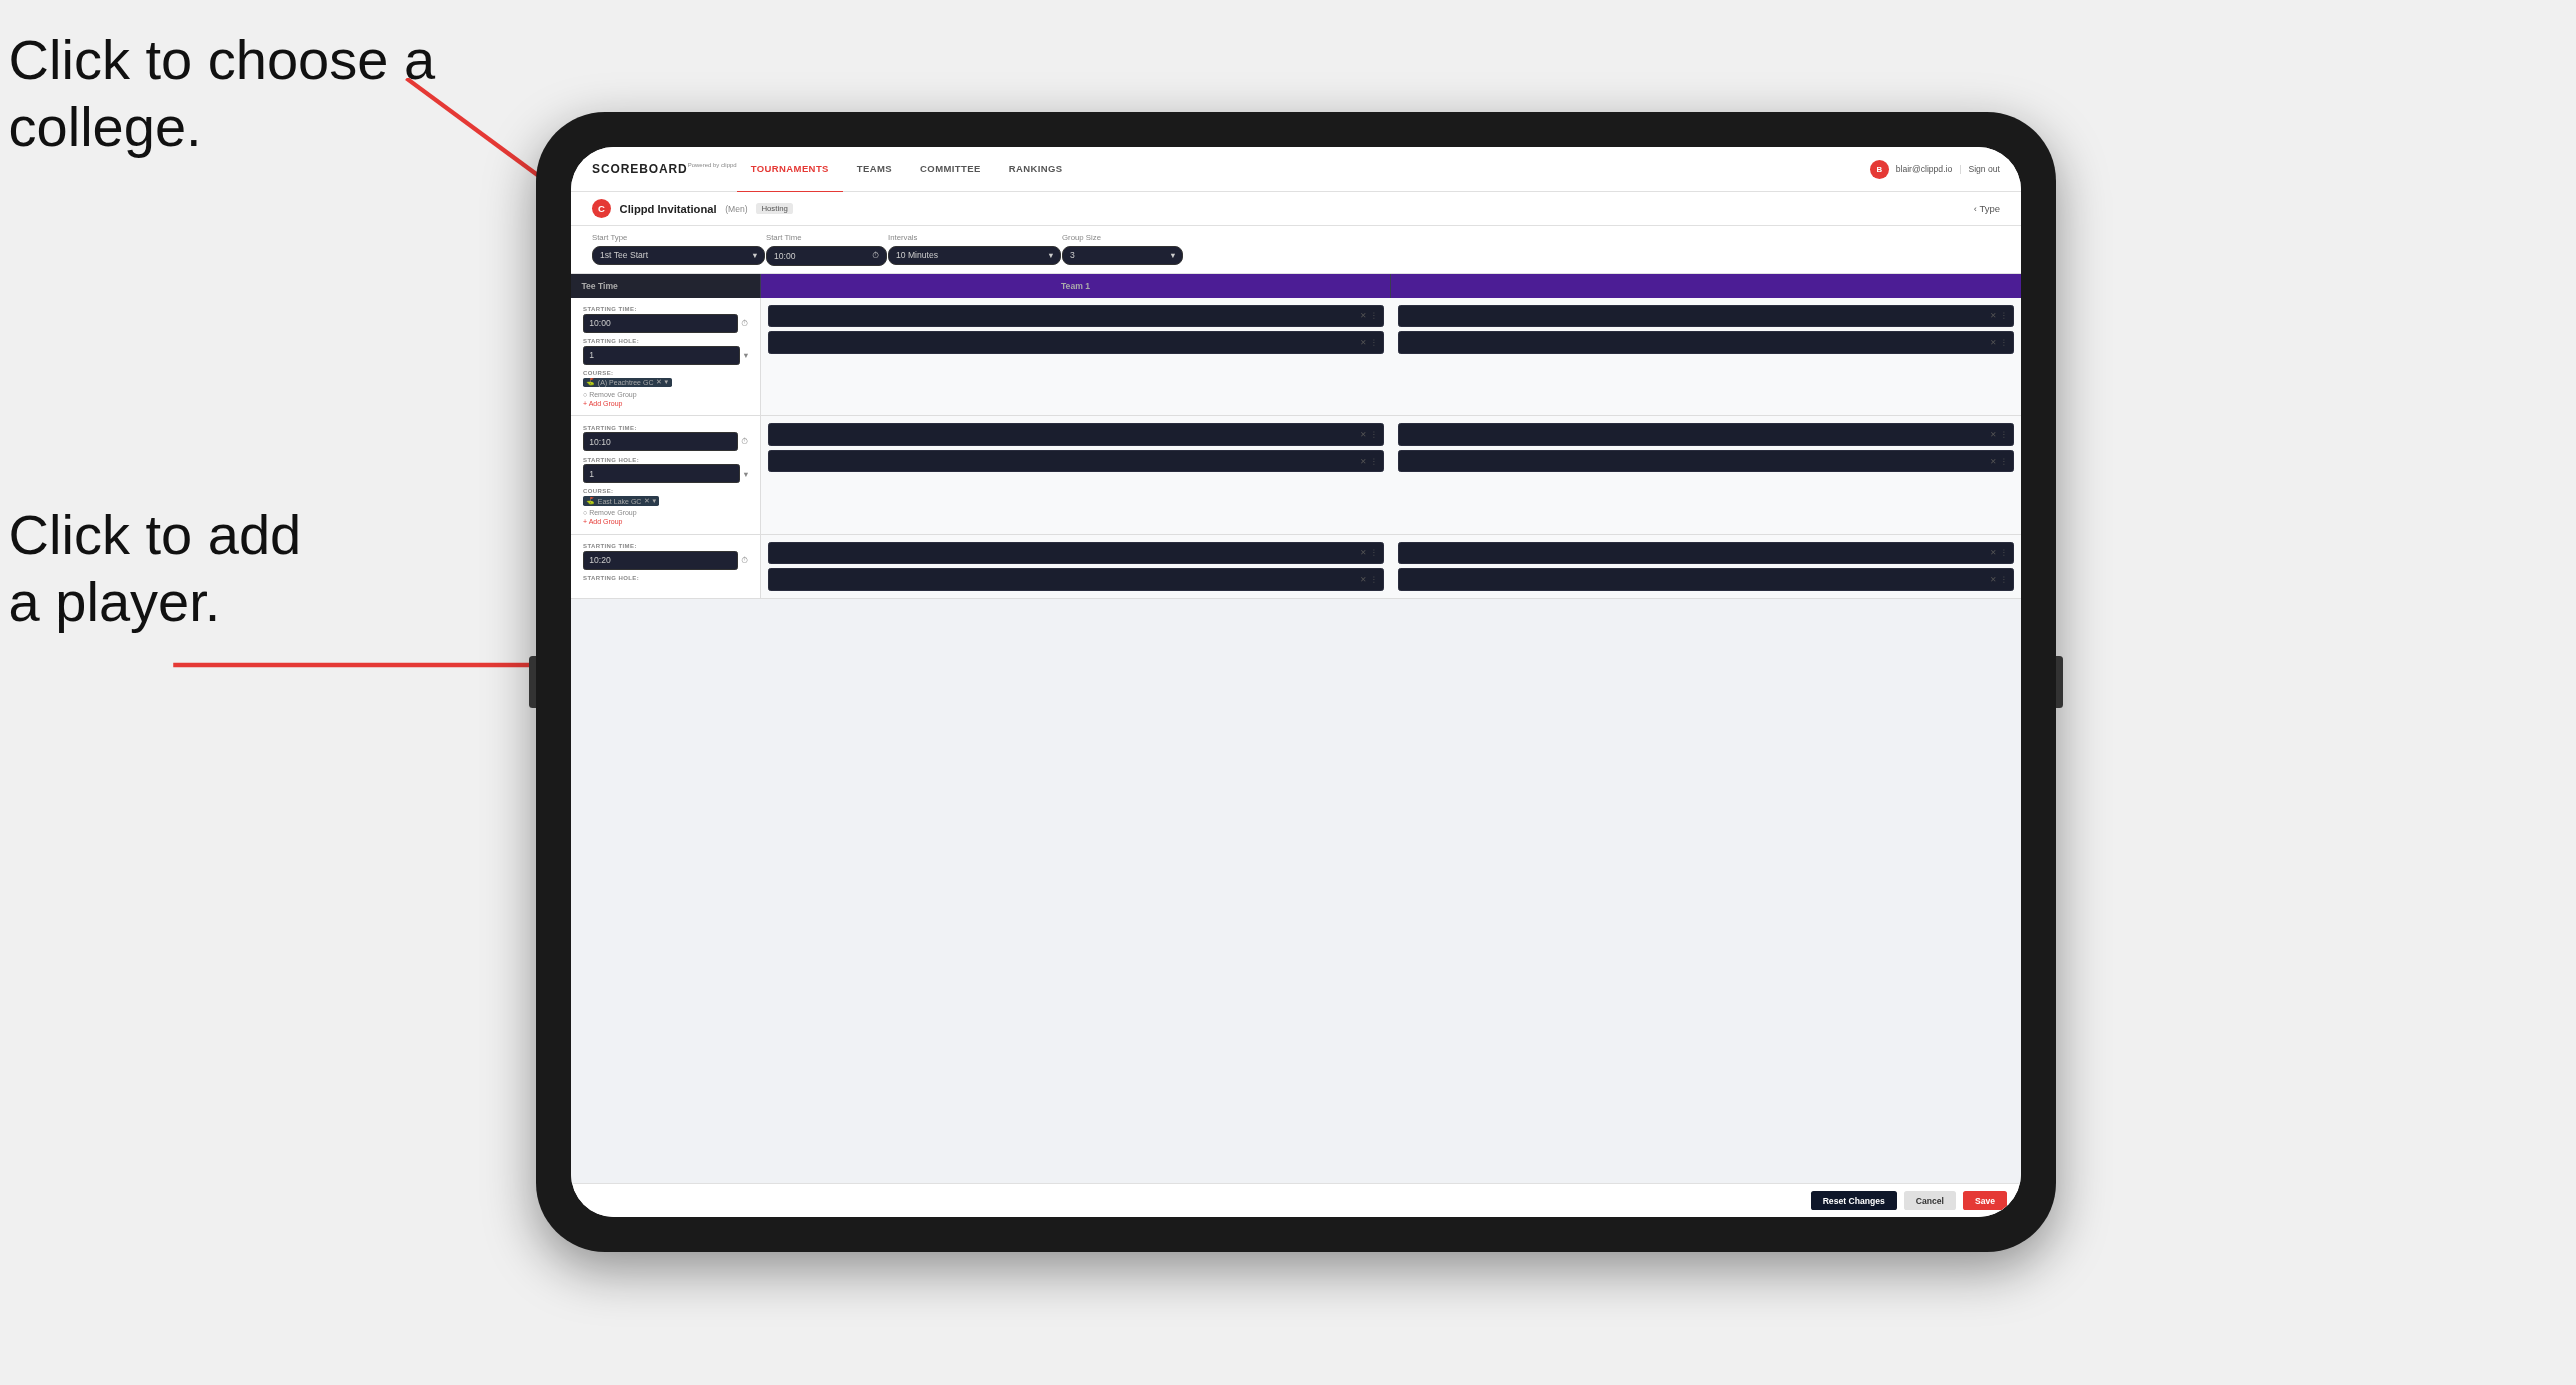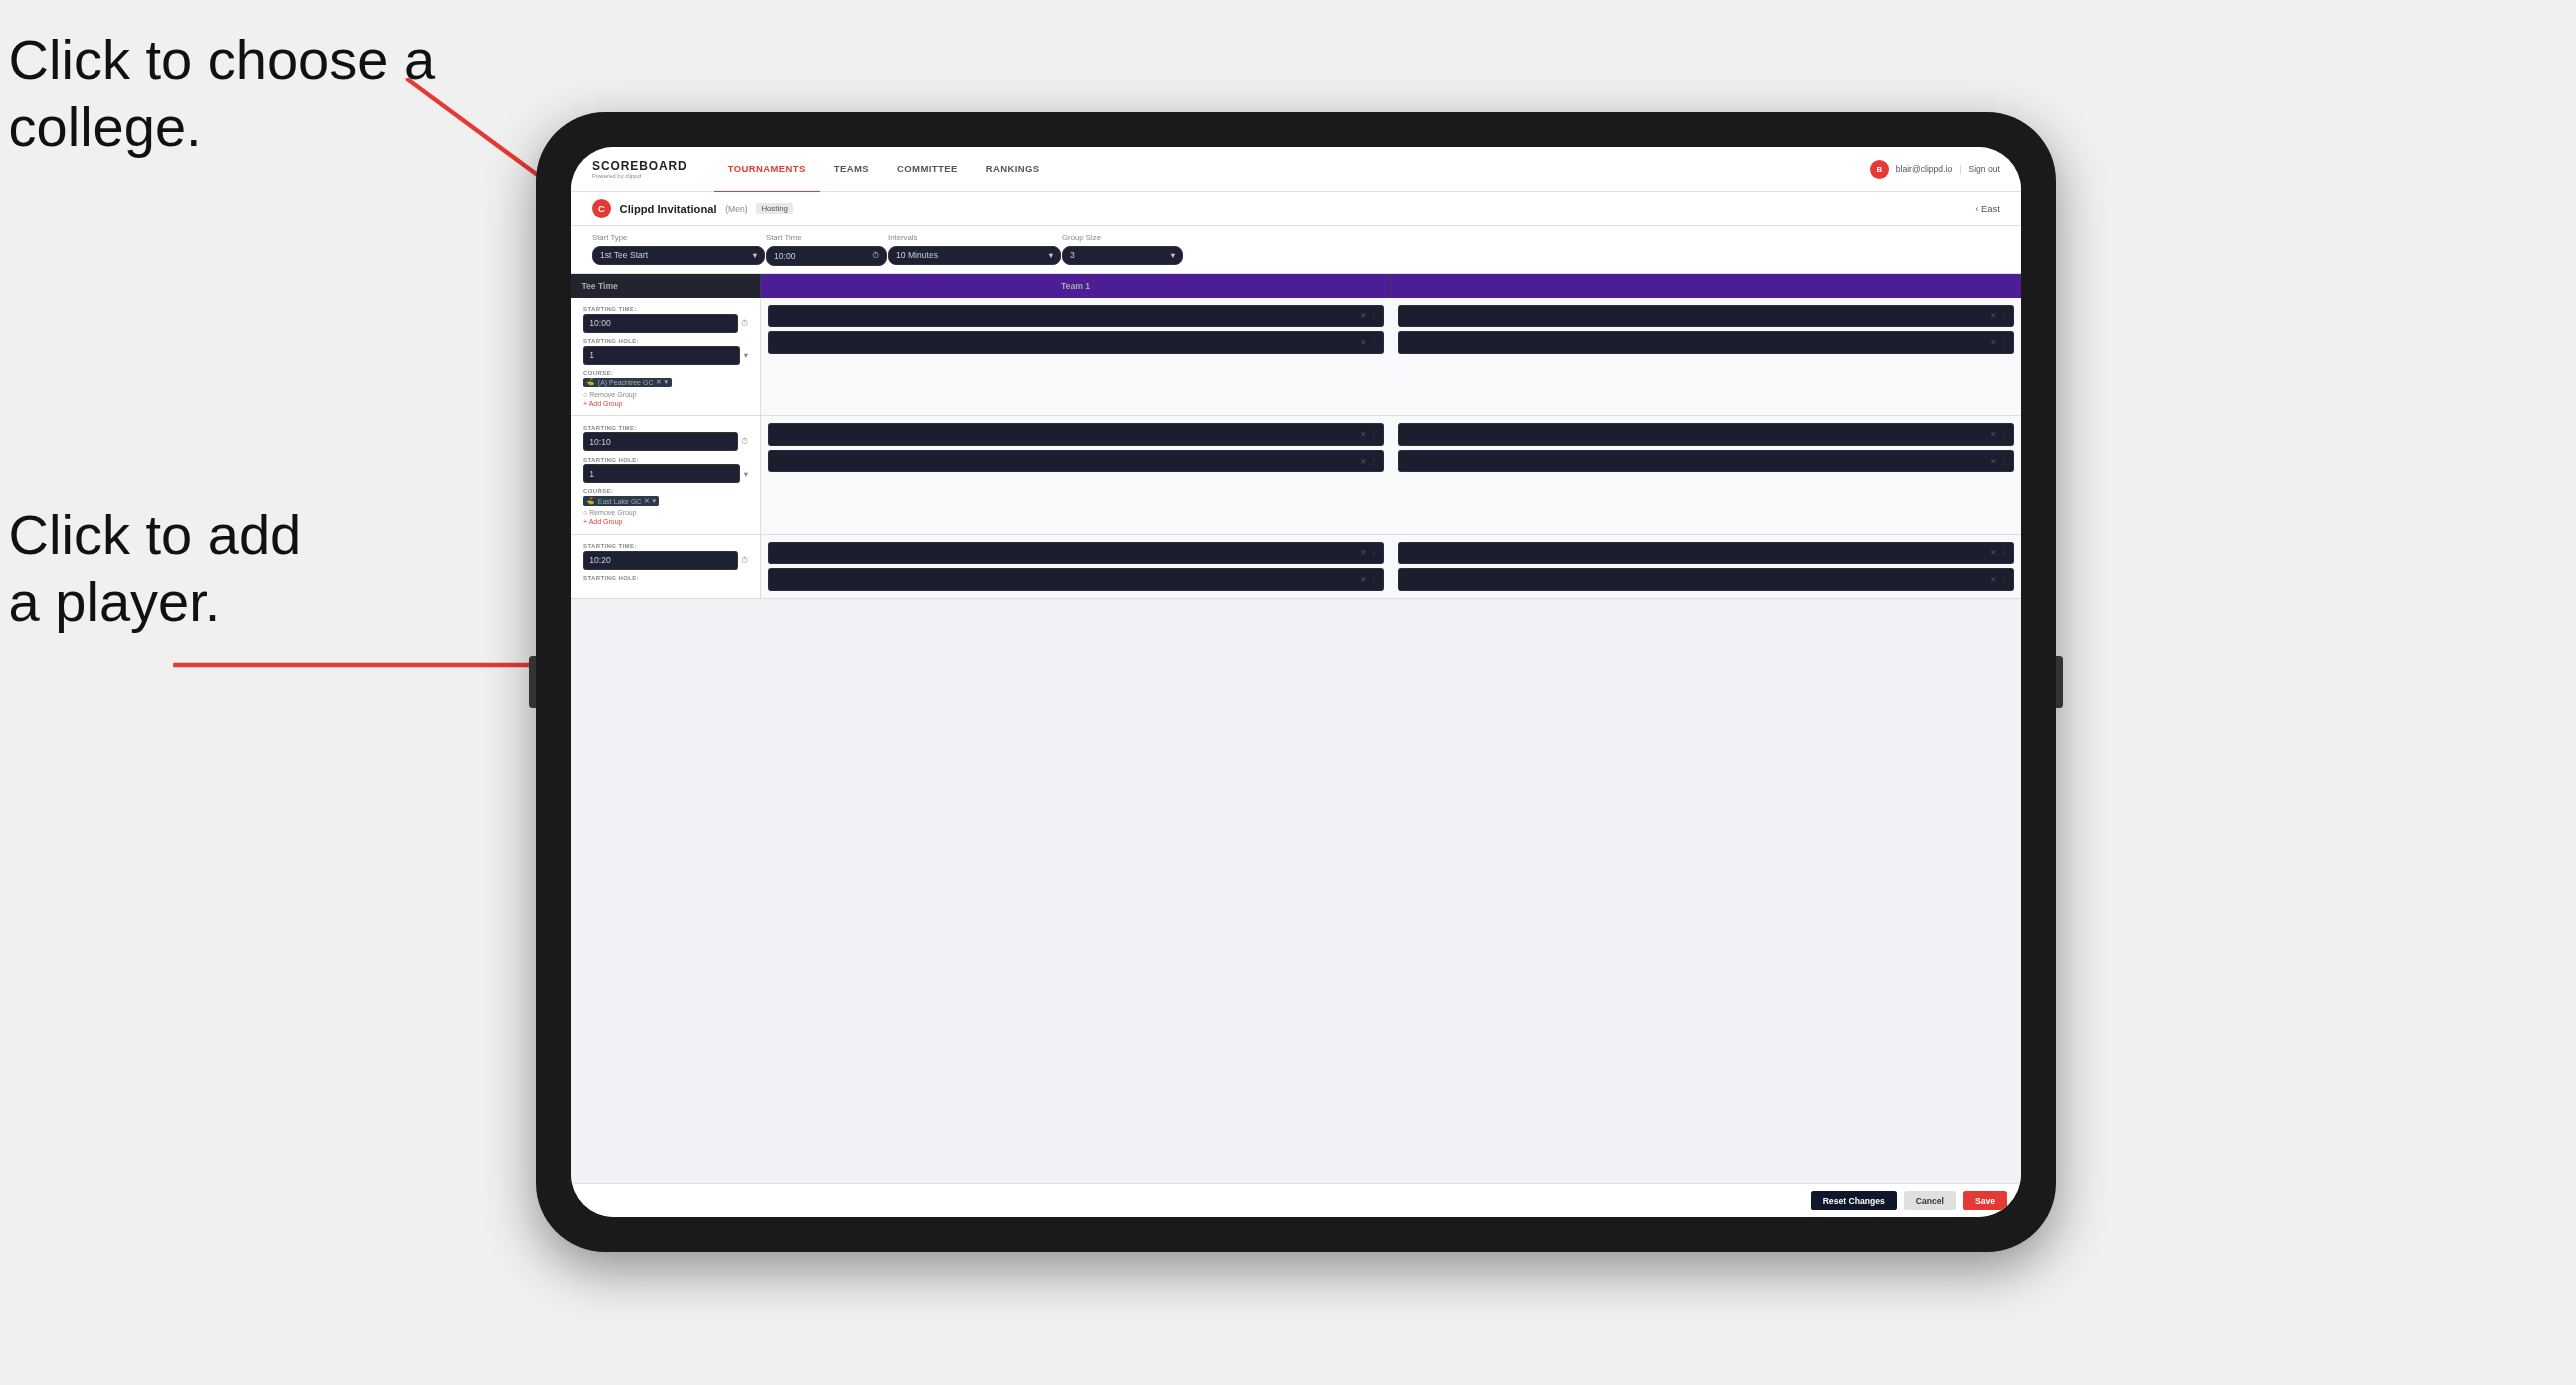--- a/index.html
+++ b/index.html
@@ -63,22 +63,21 @@
       background: #fff;
       border-bottom: 0.9px solid #e0e0e0;
       display: flex;
       align-items: center;
       padding: 0 21px;
       height: 45px;
       flex-shrink: 0;
     }
     .scoreboard-logo {
       display: flex;
-      flex-direction: column;
-      margin-right: 26px;
+      flex-direction: row;
       justify-content: space-between;
     }
     .scoreboard-logo .logo-main {
       font-size: 12px;
       font-weight: 800;
       letter-spacing: 0.9px;
       color: #222;
     }
     .scoreboard-logo .logo-sub {
       font-size: 6px;
@@ -438,21 +437,21 @@
         <div class="page-title-row">
           <div class="page-logo">
             <span>C</span>
           </div>
           <span class="page-title">Clippd Invitational</span>
           <span class="page-subtitle">(Men)</span>
           <span class="page-badge">Hosting</span>
         </div>
         <div class="back-btn">
           <span>‹</span>
-          <span>East</span>
+          <span>Type</span>
         </div>
       </div>
 
       <div class="controls-row">
         <div class="control-group">
           <span class="control-label">Start Type</span>
           <div class="control-select control-select-wide">
             <span>1st Tee Start</span>
             <span>▾</span>
           </div>

